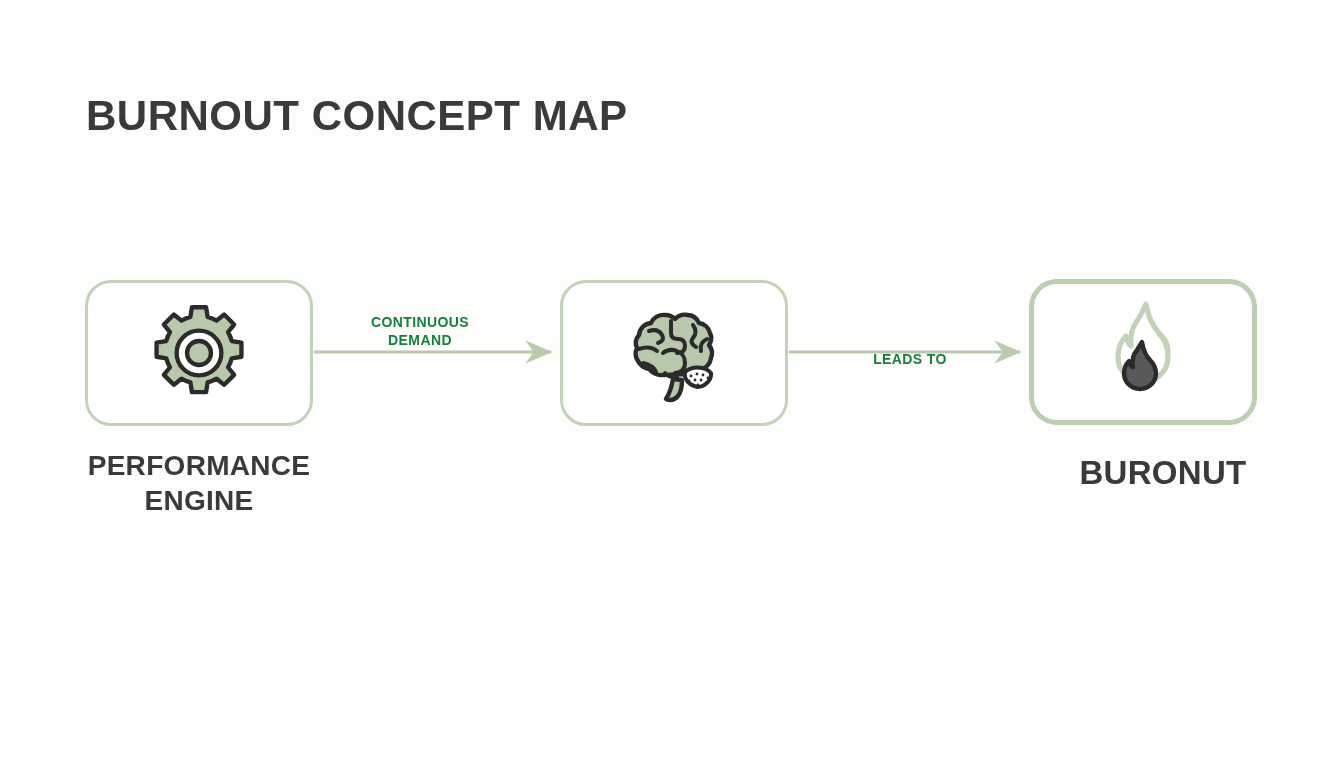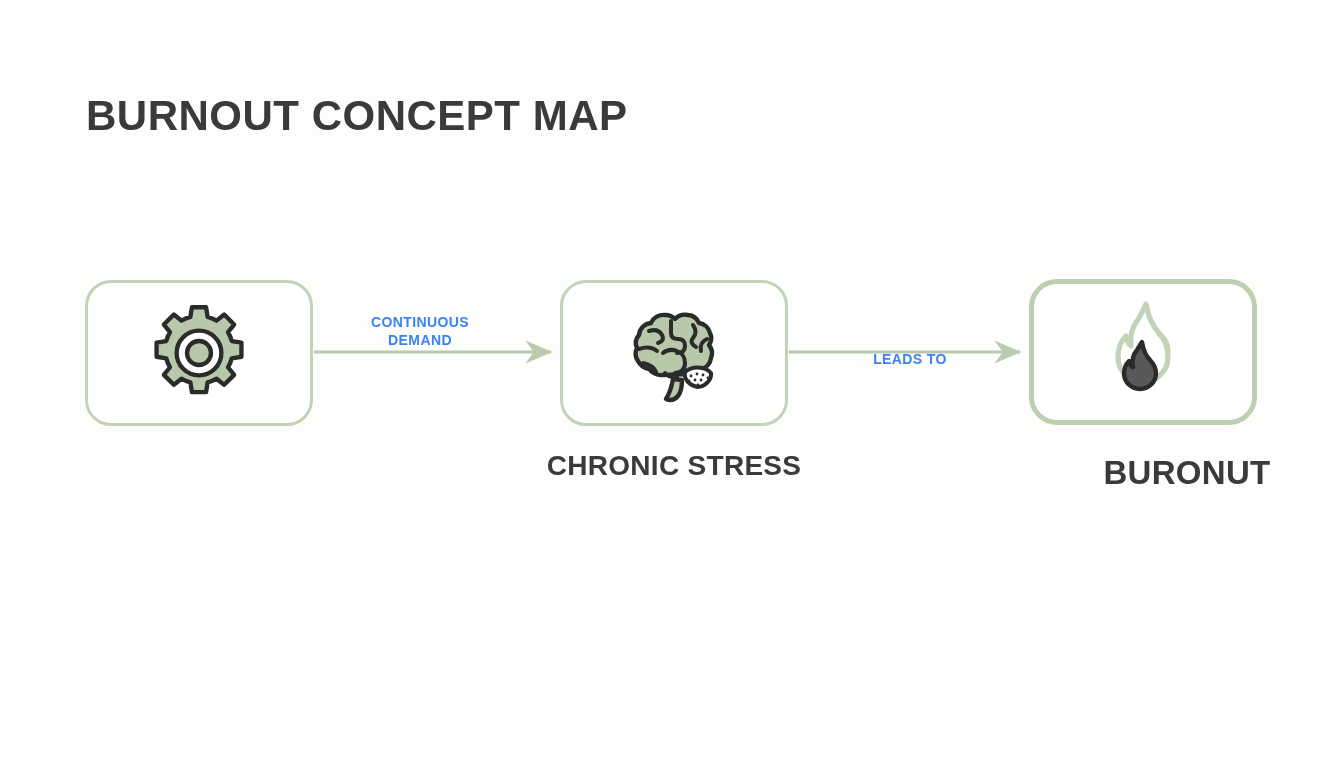--- a/index.html
+++ b/index.html
@@ -54,34 +54,34 @@
   }
   .node-label.lg { font-size:28px; }
   .node-label.xl { font-size:33px; }
 
   
   .edge-label {
     position:absolute;
     text-align:center;
     font-weight:bold;
     font-size:14px;
-    color:#3b82f6;
+    color:#15803d;
     line-height:1.3;
     letter-spacing:0.4px;
     white-space:pre-line;
   }
 
   
   #node-1 { left:85px;   top:280px; }
   #node-2 { left:560px;  top:280px; }
   #node-3 { left:1029px; top:279px; }
 
   #label-1 { left:50px;   top:448px; width:298px; }
   #label-2 { left:520px;  top:448px; width:308px; }
-  #label-3 { left:1044px; top:452px; width:286px; }
+  #label-3 { left:1020px; top:452px; width:286px; }
 
   #edge-label-1 { left:320px; top:313px; width:200px; }
   #edge-label-2 { left:820px; top:320px; width:180px;margin-top:30px; }
 </style>
 </head>
 <body>
 
 <div id="canvas">
 
   <div class="title">BURNOUT CONCEPT MAP</div>
@@ -103,20 +103,22 @@
       <path fill="#b8c9ab" stroke="#2b2b2b" stroke-width="4.2" stroke-linejoin="round" stroke-linecap="round" d="M43.2 6 h13.6 l1.5 9.3 a35.6 35.6 0 0 1 8.6 3.6 l7.3-5.9 9.6 9.6 -5.9 7.3
                a35.6 35.6 0 0 1 3.6 8.6 l9.3 1.5 v13.6 l-9.3 1.5 a35.6 35.6 0 0 1 -3.6 8.6
                l5.9 7.3 -9.6 9.6 -7.3-5.9 a35.6 35.6 0 0 1 -8.6 3.6 l-1.5 9.3 h-13.6
                l-1.5-9.3 a35.6 35.6 0 0 1 -8.6-3.6 l-7.3 5.9 -9.6-9.6 5.9-7.3
                a35.6 35.6 0 0 1 -3.6-8.6 l-9.3-1.5 v-13.6 l9.3-1.5 a35.6 35.6 0 0 1 3.6-8.6
                l-5.9-7.3 9.6-9.6 7.3 5.9 a35.6 35.6 0 0 1 8.6-3.6 Z"></path>
       <circle cx="50" cy="50" r="21.5" fill="#ffffff" stroke="#2b2b2b" stroke-width="4.2"></circle>
       <circle cx="50" cy="50" r="11.5" fill="#b8c9ab" stroke="#2b2b2b" stroke-width="4.2"></circle>
     </svg>
   </div>
+  <div class="node-label lg" id="label-1" style="white-space:pre-line;">PERFORMANCE
+ENGINE</div>
 
   <div class="node" id="node-2">
     <svg class="node-icon" width="118" height="104" viewBox="0 0 118 104">
 
       <path fill="#b8c9ab" stroke="#2b2b2b" stroke-width="4.4" stroke-linejoin="round" stroke-linecap="round" d="M36 22 a14 14 0 0 1 14-8 a13 13 0 0 1 10 4 a14 14 0 0 1 13-4
                a13 13 0 0 1 11 8 a13 13 0 0 1 11 10 a12 12 0 0 1 -1 12
                a13 13 0 0 1 2 13 a14 14 0 0 1 -9 11 a13 13 0 0 1 -12 5
                l-27 1 a16 16 0 0 1 -14-6 a15 15 0 0 1 -11-8
                a13 13 0 0 1 -1-13 a12 12 0 0 1 2-13 a13 13 0 0 1 12-12 Z"></path>
 
@@ -142,21 +144,20 @@
         <path d="M24 48 q11-4 18 2"></path>
         <path d="M28 62 q10 2 13 9"></path>
         <path d="M56 20 v12 q0 6 7 6 q7 0 7 7 q0 7-8 7"></path>
         <path d="M78 24 q5 7 0 13 q-4 5 3 9"></path>
         <path d="M92 38 q-8 4 -6 12"></path>
         <path d="M48 52 q6-5 14-2 q8 3 8 12 q0 9-10 10"></path>
         <path d="M50 72 q4 5 12 4"></path>
       </g>
     </svg>
   </div>
-  <div class="node-label lg" id="label-2">CHRONIC STRESS</div>
 
   <div class="node emphasis" id="node-3">
     <svg class="node-icon" width="92" height="108" viewBox="0 0 92 108">
 
       <path fill="none" stroke="#c3d3b7" stroke-width="5.2" stroke-linejoin="round" stroke-linecap="round" d="M49 6 q3 18 13 29 q9 10 9 24 a25 25 0 0 1 -25 25
                a25 25 0 0 1 -25-25 q0-13 8-21 q1 7 5 10 q-2-14 6-25
                q4-6 9-17 Z"></path>
       <path fill="none" stroke="#c3d3b7" stroke-width="5.2" stroke-linejoin="round" stroke-linecap="round" d="M62 36 q8 5 9 16"></path>
 
       <path fill="#58595b" stroke="#2b2b2b" stroke-width="4.4" stroke-linejoin="round" stroke-linecap="round" d="M45 44 q2 12 8 18 q6 6 6 14 a16 16 0 0 1 -16 15

